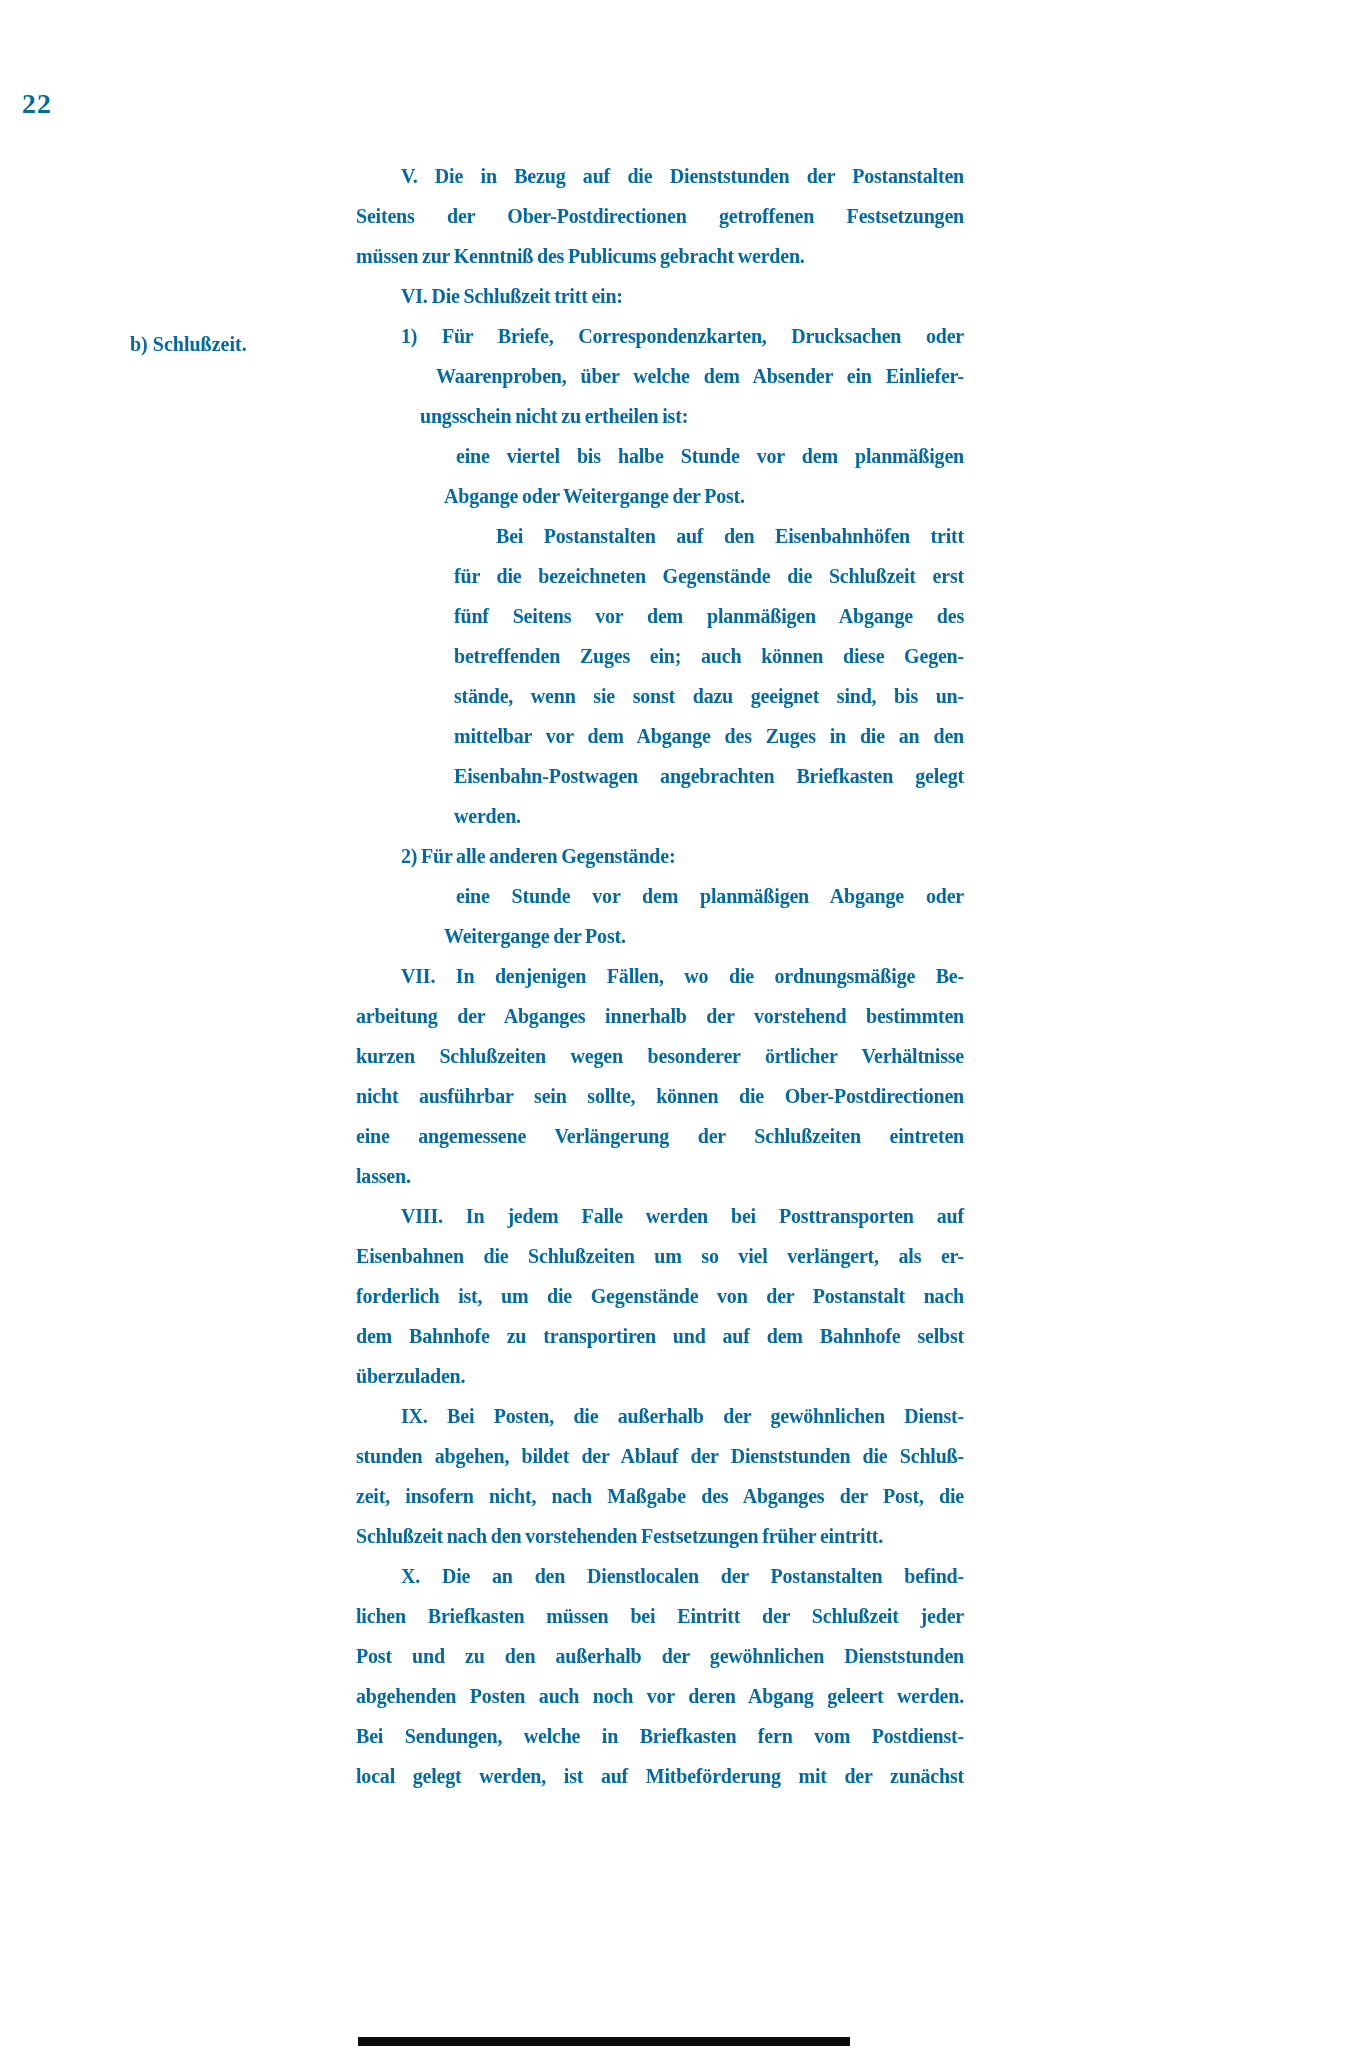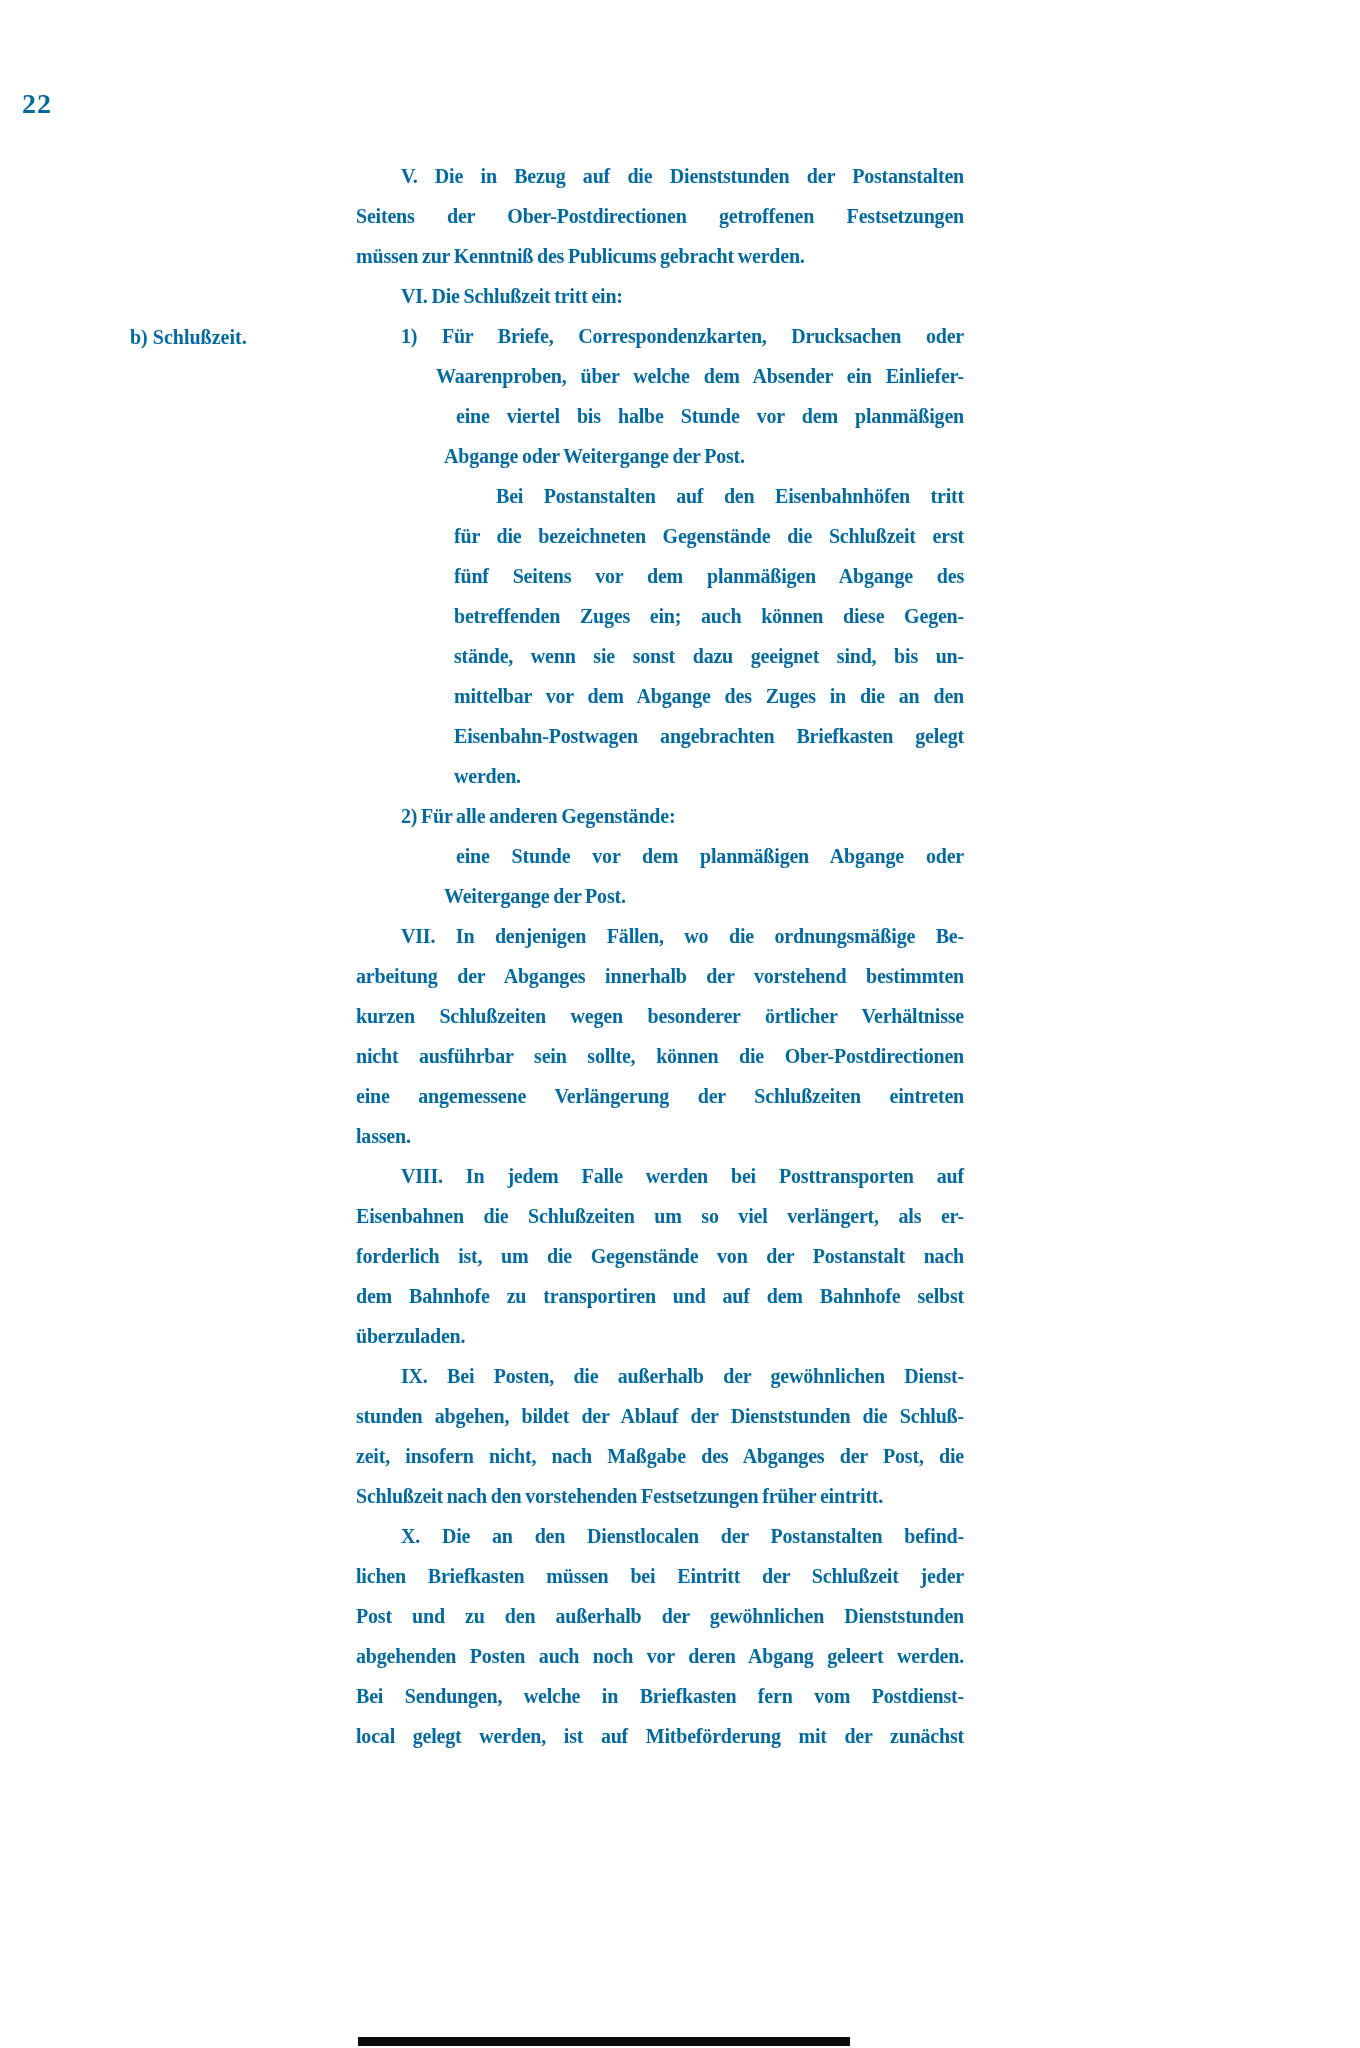--- a/index.html
+++ b/index.html
@@ -20,21 +20,21 @@
     position: absolute;
     left: 22px;
     top: 88px;
     font-size: 28px;
     font-weight: 700;
     letter-spacing: 1px;
   }
   .margin-note {
     position: absolute;
     left: 130px;
-    top: 326px;
+    top: 333px;
     font-size: 20px;
     font-weight: 700;
   }
   .text-col {
     position: absolute;
     left: 356px;
     top: 156px;
     width: 608px;
   }
   .line {
@@ -69,20 +69,21 @@
 
   <div class="margin-note">b) Schlußzeit.</div>
 
   <div class="text-col" id="text-col">
       <div class="line j" style="padding-left: 45px;">V. Die in Bezug auf die Dienststunden der Postanstalten</div>
       <div class="line j" style="padding-left: 0px;">Seitens der Ober-Postdirectionen getroffenen Festsetzungen</div>
       <div class="line" style="padding-left: 0px;">müssen zur Kenntniß des Publicums gebracht werden.</div>
       <div class="line" style="padding-left: 45px;">VI. Die Schlußzeit tritt ein:</div>
       <div class="line j" style="padding-left: 45px;">1) Für Briefe, Correspondenzkarten, Drucksachen oder</div>
       <div class="line j" style="padding-left: 80px;">Waarenproben, über welche dem Absender ein Einliefer-</div>
+      <div class="line" style="padding-left: 64px;">ungsschein nicht zu ertheilen ist:</div>
       <div class="line j" style="padding-left: 100px;">eine viertel bis halbe Stunde vor dem planmäßigen</div>
       <div class="line" style="padding-left: 88px;">Abgange oder Weitergange der Post.</div>
       <div class="line j" style="padding-left: 140px;">Bei Postanstalten auf den Eisenbahnhöfen tritt</div>
       <div class="line j" style="padding-left: 98px;">für die bezeichneten Gegenstände die Schlußzeit erst</div>
       <div class="line j" style="padding-left: 98px;">fünf Seitens vor dem planmäßigen Abgange des</div>
       <div class="line j" style="padding-left: 98px;">betreffenden Zuges ein; auch können diese Gegen-</div>
       <div class="line j" style="padding-left: 98px;">stände, wenn sie sonst dazu geeignet sind, bis un-</div>
       <div class="line j" style="padding-left: 98px;">mittelbar vor dem Abgange des Zuges in die an den</div>
       <div class="line j" style="padding-left: 98px;">Eisenbahn-Postwagen angebrachten Briefkasten gelegt</div>
       <div class="line" style="padding-left: 98px;">werden.</div>

